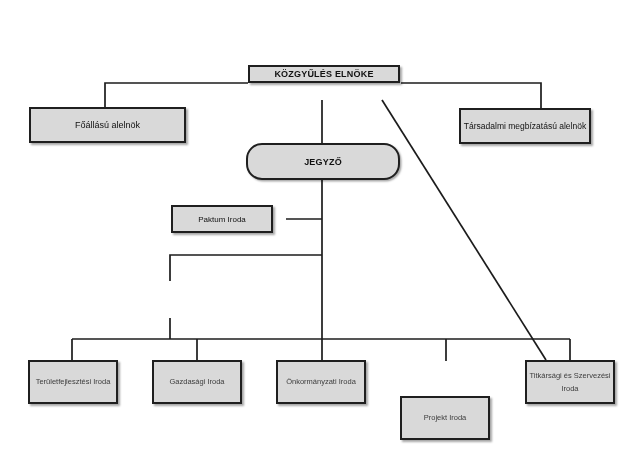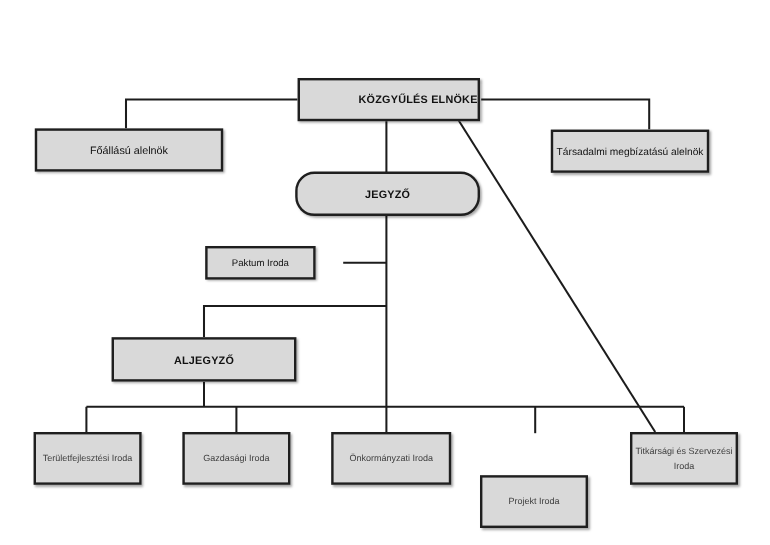--- a/index.html
+++ b/index.html
@@ -55,53 +55,50 @@
 
     <line x1="72" y1="339" x2="570" y2="339"></line>
 
     <line x1="72" y1="339" x2="72" y2="361"></line>
     <line x1="197" y1="339" x2="197" y2="361"></line>
     <line x1="322" y1="339" x2="322" y2="361"></line>
     <line x1="446" y1="339" x2="446" y2="361"></line>
     <line x1="570" y1="339" x2="570" y2="361"></line>
   </svg>
 
-  <div class="node lvl-main" style="left:248px;top:65px;width:152px;height:36px;text-align:right;">
+  <div class="node lvl-main" style="left:248px;top:65px;width:152px;height:18px;">
     <span>KÖZGYŰLÉS ELNÖKE</span>
   </div>
 
   <div class="node lvl-sub" style="left:29px;top:107px;width:157px;height:36px;font-size:9px;">
     <span>Főállású alelnök</span>
   </div>
 
   <div class="node lvl-sub" style="left:459px;top:108px;width:132px;height:36px;">
     <span>Társadalmi megbízatású alelnök</span>
   </div>
 
   <div class="node lvl-main" style="left:246px;top:143px;width:154px;height:37px;border-radius:16px;">
     <span>JEGYZŐ</span>
   </div>
 
-  <div class="node lvl-sub" style="left:171px;top:205px;width:92px;height:28px;font-size:8px;text-align:center;">
+  <div class="node lvl-sub" style="left:171px;top:205px;width:102px;height:28px;font-size:8px;text-align:center;">
     <span>Paktum Iroda</span>
   </div>
 
-  <div class="node lvl-main" style="left:93px;top:281px;width:154px;height:37px;">
-    <span>ALJEGYZŐ</span>
-  </div>
 
   <div class="node lvl-office" style="left:28px;top:360px;width:90px;height:44px;">
     <span>Területfejlesztési Iroda</span>
   </div>
 
   <div class="node lvl-office" style="left:152px;top:360px;width:90px;height:44px;">
     <span>Gazdasági Iroda</span>
   </div>
 
-  <div class="node lvl-office" style="left:276px;top:360px;width:100px;height:44px;">
+  <div class="node lvl-office" style="left:276px;top:360px;width:90px;height:44px;">
     <span>Önkormányzati Iroda</span>
   </div>
 
   <div class="node lvl-office" style="left:400px;top:360px;width:90px;height:44px;margin-top:36px;">
     <span>Projekt Iroda</span>
   </div>
 
   <div class="node lvl-office" style="left:525px;top:360px;width:90px;height:44px;">
     <span>Titkársági és Szervezési Iroda</span>
   </div>

